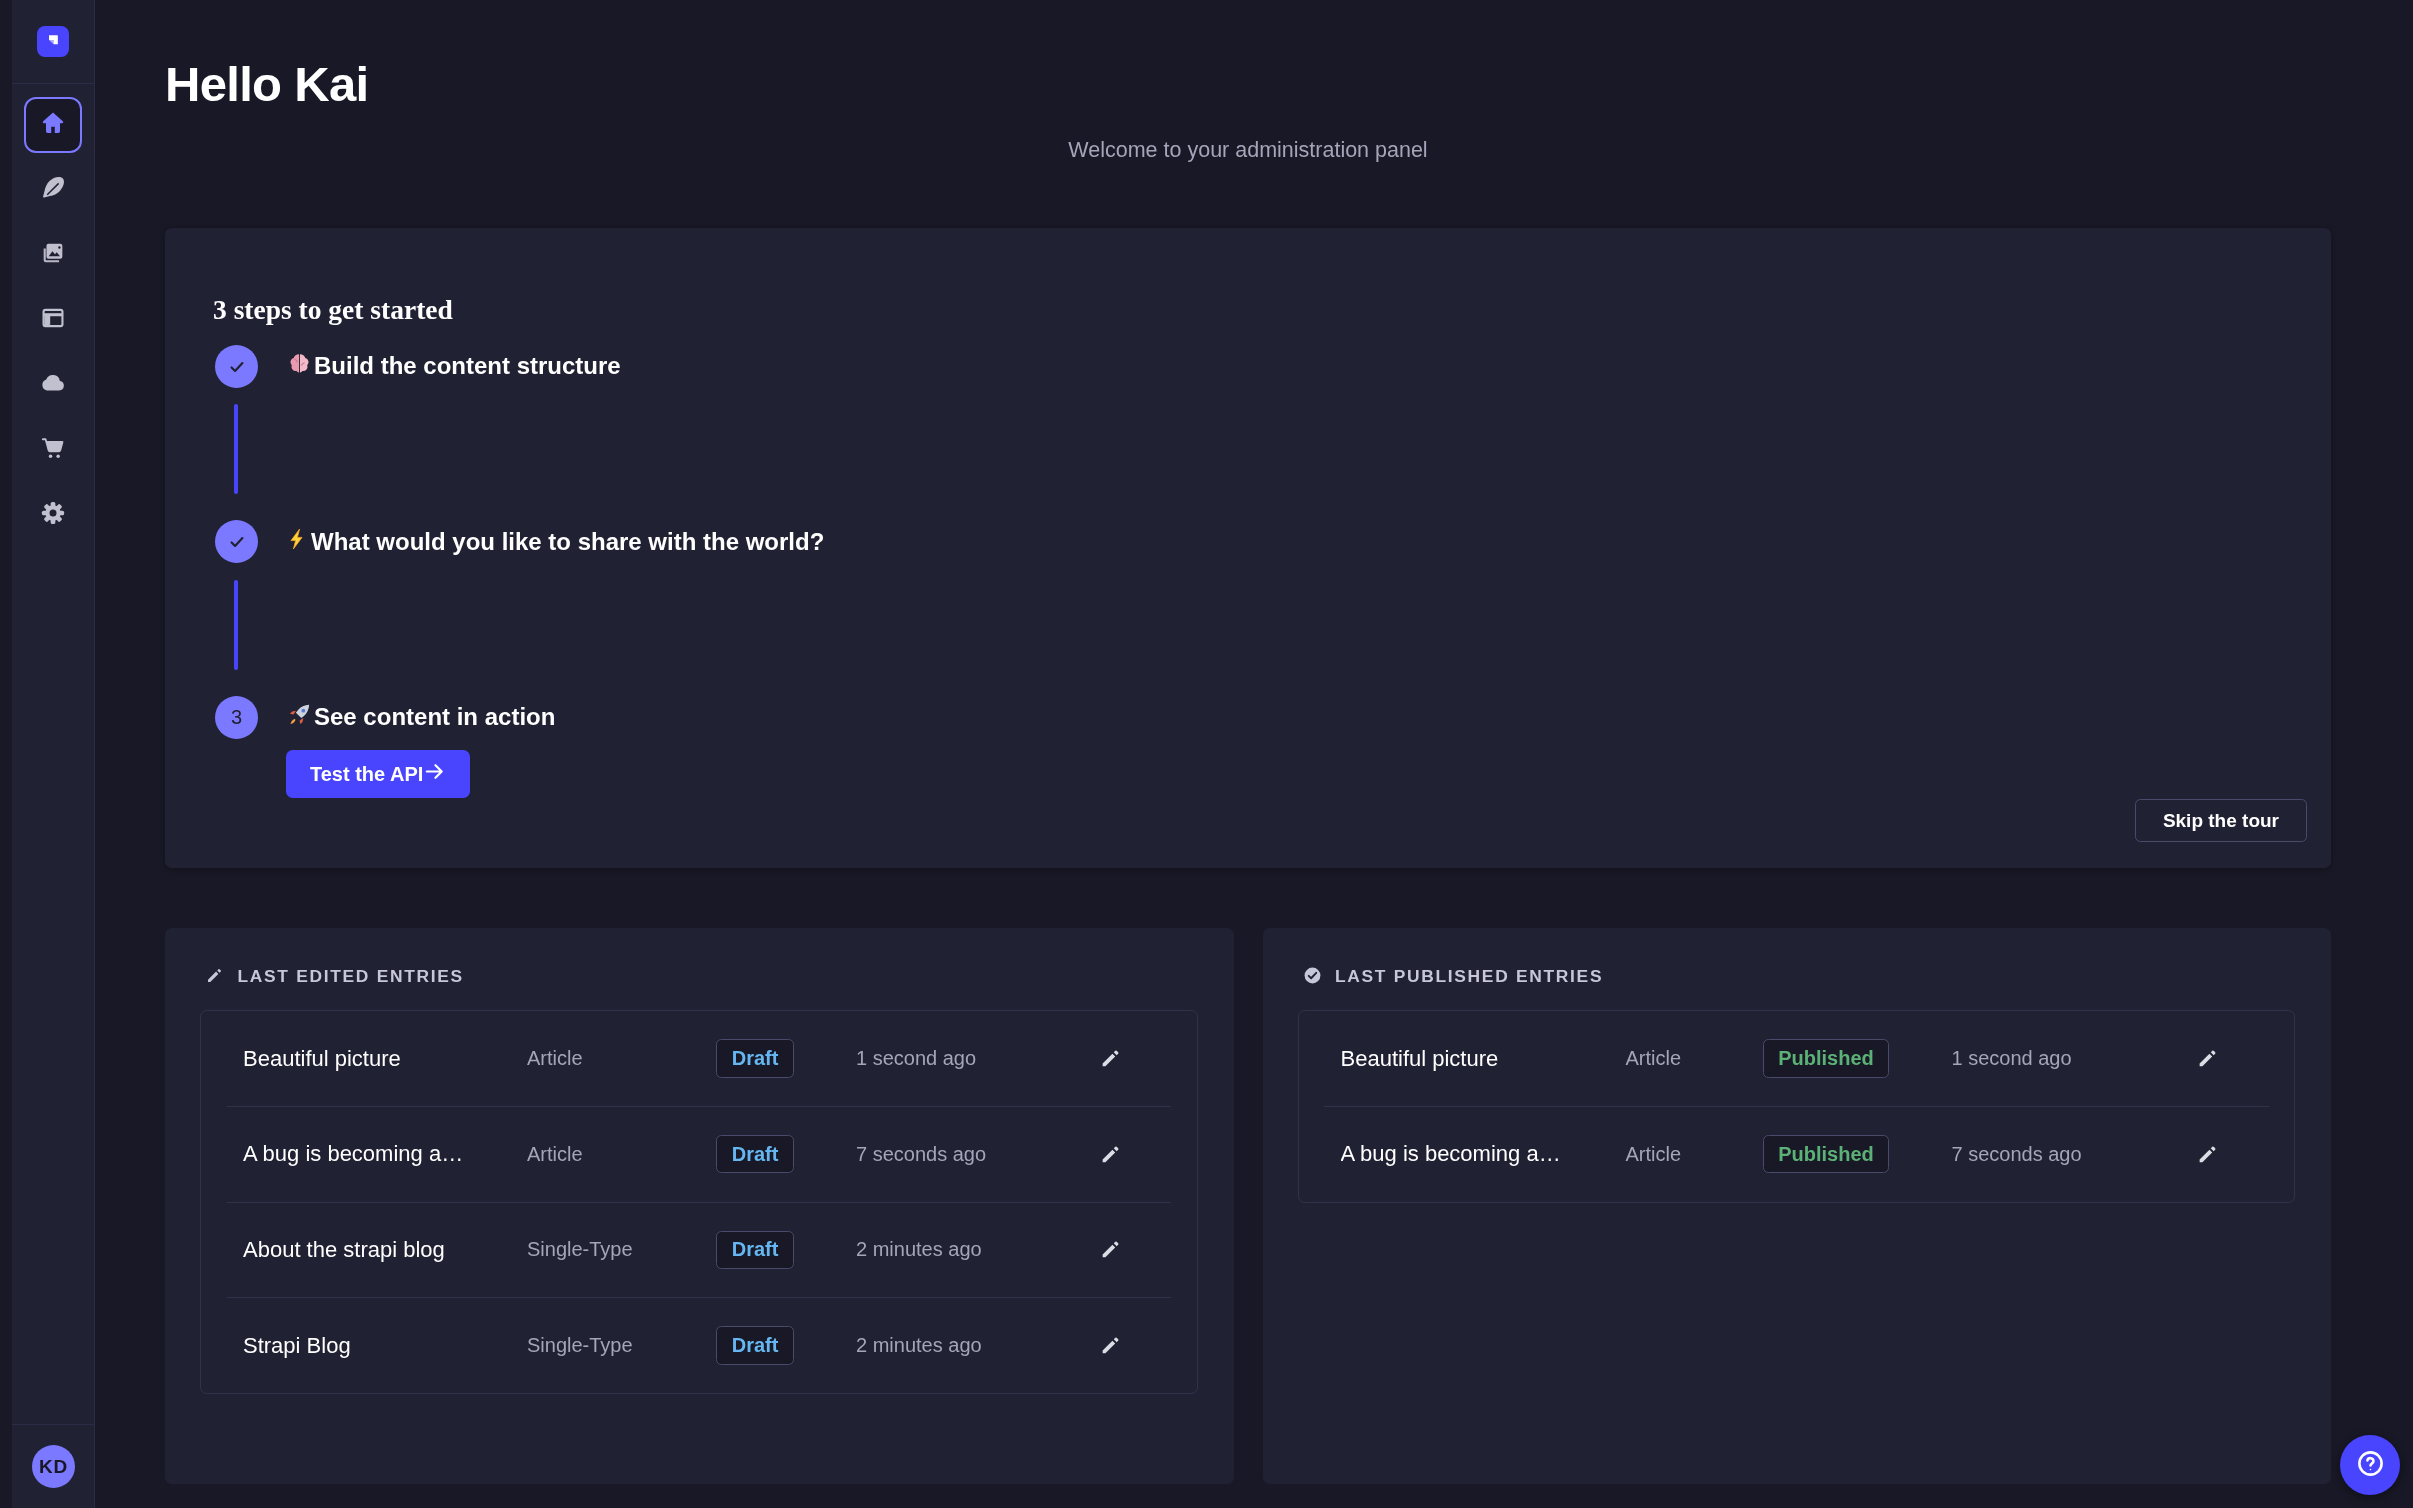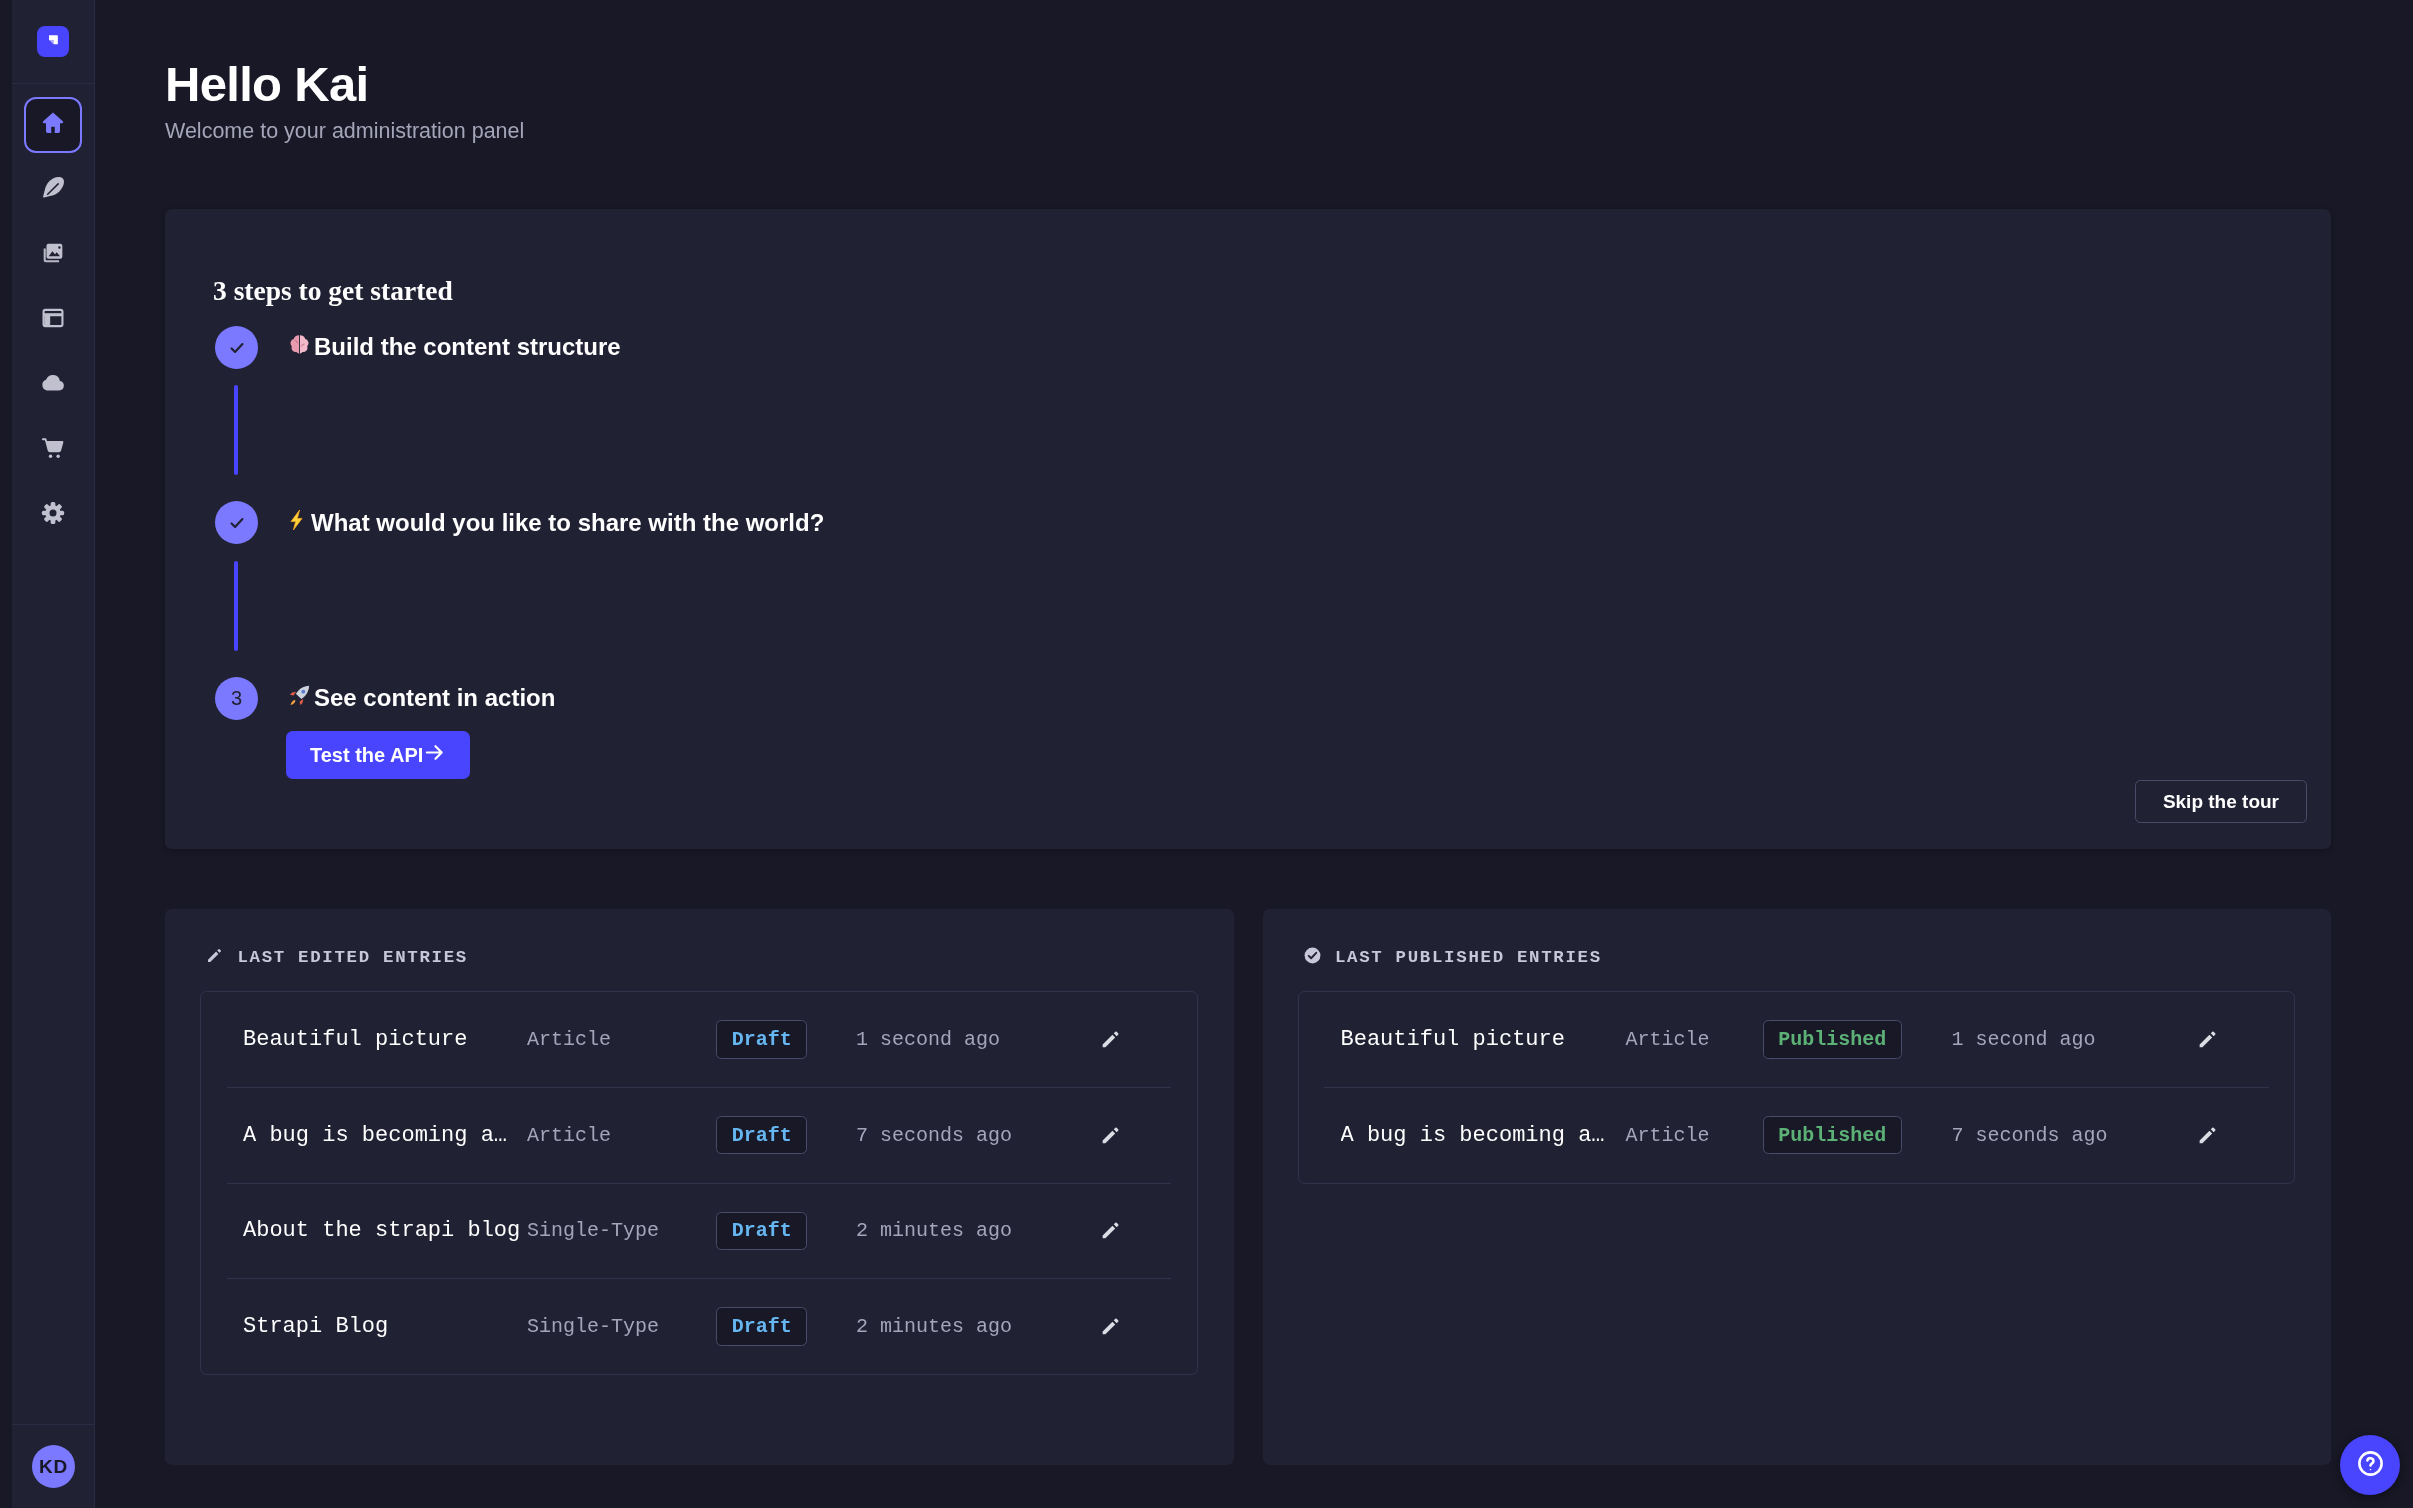--- a/index.html
+++ b/index.html
@@ -25,21 +25,21 @@
                   border-radius:12px;color:var(--primary-light);}
   .nav-btn + .nav-btn.spaced-first{margin-top:15.4px;}
   .sb-bottom-divider{position:absolute;bottom:83px;left:0;width:100%;height:0.7px;background:var(--line2);}
   .avatar{position:absolute;bottom:20px;left:20px;width:43px;height:43px;border-radius:50%;
           background:var(--primary-light);color:#181826;font-weight:700;font-size:19px;
           display:flex;align-items:center;justify-content:center;cursor:pointer;letter-spacing:0.7px;}
 
   
   .main{position:absolute;left:83px;top:0;right:0;bottom:0;padding:0 82px;}
   .page-title{margin-top:56px;font-size:49px;font-weight:700;letter-spacing:-0.7px;}
-  .page-subtitle{margin-top:7px;font-size:21.5px;color:var(--txt2);}
+  .page-subtitle{margin-top:26px;font-size:21.5px;color:var(--txt2);text-align:center;}
 
   
   .steps-card{position:relative;margin-top:65px;height:640px;background:var(--surface);
               border-radius:6.7px;box-shadow:0 1.3px 6.7px rgba(0,0,0,.2);}
   .steps-title{position:absolute;left:48px;top:66px;font-size:27.5px;font-weight:700;font-family:Liberation Serif, serif;}
   .step-circle{position:absolute;left:50px;width:43px;height:43px;border-radius:50%;
                background:var(--primary-light);display:flex;align-items:center;justify-content:center;}
   .step-circle svg{display:block;}
   .step-circle .step-num{color:#212134;font-size:20px;font-weight:400;}
   .connector{position:absolute;left:69px;width:4px;height:90px;border-radius:2px;background:var(--primary);}
@@ -47,21 +47,21 @@
               font-size:24px;font-weight:600;}
   .cta-btn{position:absolute;left:121px;top:522px;height:48px;padding:0 24px;border:none;border-radius:6.7px;
            background:var(--primary);color:#fff;font-family:inherit;font-size:20px;font-weight:700;
            display:flex;align-items:center;gap:0;cursor:pointer;}
   .skip-btn{position:absolute;right:24px;top:571px;height:43px;padding:0 27px;border-radius:5.4px;
             background:transparent;border:1.3px solid var(--border-strong);color:#fff;font-family:inherit;
             font-size:19px;font-weight:700;cursor:pointer;}
 
   
   .panels{display:flex;gap:29px;margin-top:60px;}
-  .panel{position:relative;flex:1;height:556px;background:var(--surface);border-radius:6.7px;font-family:Liberation Mono, monospace;}
+  .panel{position:relative;flex:1;height:556px;background:var(--surface);border-radius:6.7px;}
   .panel-header{position:absolute;left:40px;top:34px;height:28px;display:flex;align-items:center;gap:13.4px;}
   .panel-caption{font-size:17.4px;font-weight:700;letter-spacing:1.7px;color:var(--caption);}
   .entries-table{position:absolute;left:35px;right:36px;top:82px;border:0.7px solid var(--line);border-radius:6.7px;}
   .entry-row{height:95px;display:grid;align-items:center;padding:0 42px;}
   .grid-edited{grid-template-columns:284px 189px 140px 243px 1fr;}
   .grid-published{grid-template-columns:285px 137px 189px 244px 1fr;}
   .sep{height:0.7px;background:var(--line);margin:0 25.5px;}
   .cell-title{font-size:22px;font-weight:500;color:#fff;white-space:nowrap;overflow:hidden;}
   .cell-type,.cell-time{font-size:20px;color:var(--txt2);white-space:nowrap;}
   .badge{justify-self:start;background:var(--bg);border:1.3px solid var(--border-strong);border-radius:5.4px;

